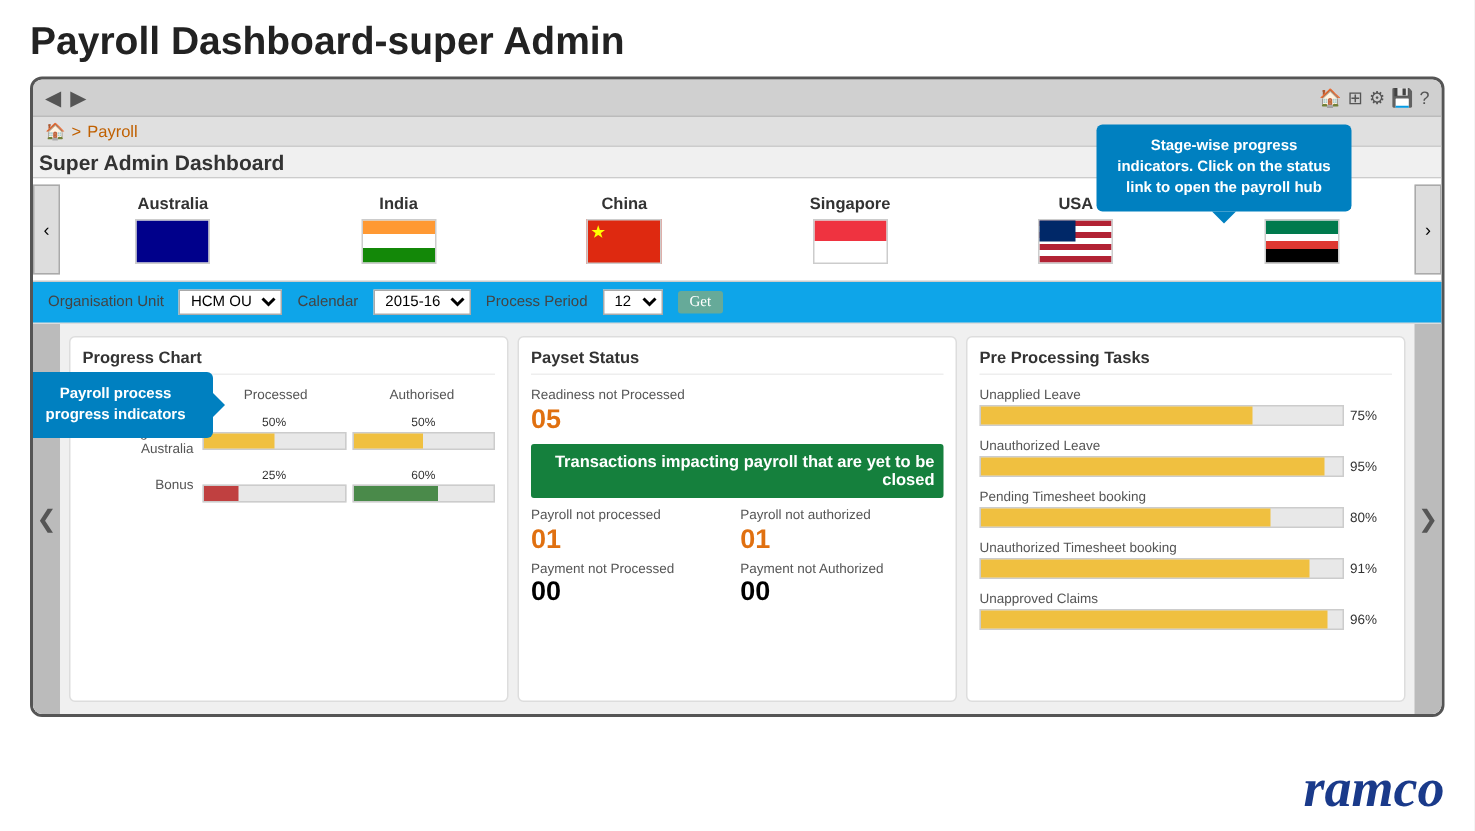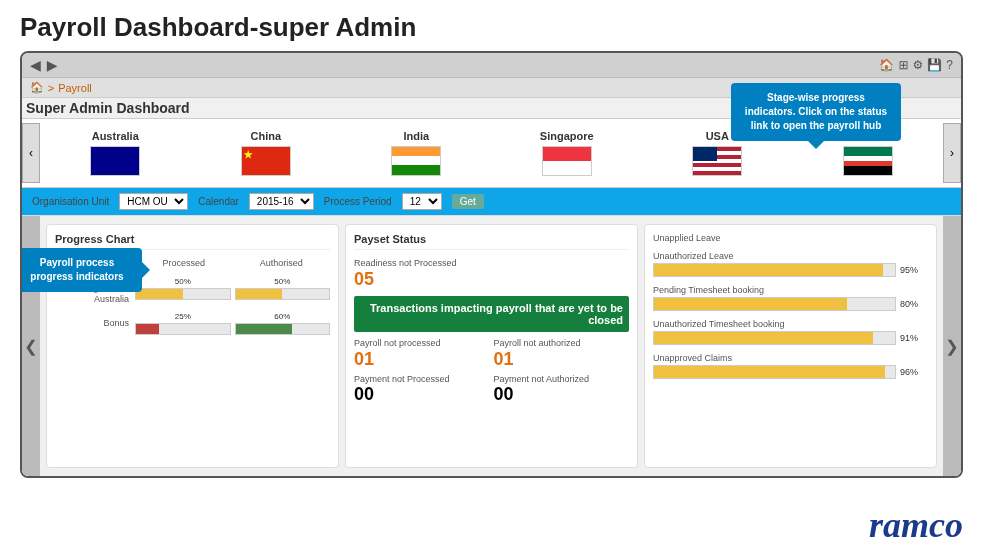--- a/index.html
+++ b/index.html
@@ -145,20 +145,21 @@
       background: #fff;
     }
     .filter-bar .go-btn {
       background: #6a9;
       color: #fff;
       border: none;
       padding: 2px 8px;
       font-size: 10px;
       cursor: pointer;
       border-radius: 2px;
+      font-family: Liberation Serif, serif;
     }
 
     
     .main-content {
       display: flex;
       background: #f0f0f0;
       min-height: 260px;
       position: relative;
     }
 
@@ -398,29 +399,29 @@
   <div class="country-tabs-wrapper">
     <div class="country-nav-btn">‹</div>
     <div class="country-tabs">
 
       <div class="country-tab">
         <span>Australia</span>
         <div class="country-flag flag-australia"></div>
       </div>
 
       <div class="country-tab">
+        <span>India</span>
+        <div class="country-flag flag-india"></div>
+      </div>
+
+      <div class="country-tab">
         <span>China</span>
         <div class="country-flag flag-china">
           <div style="color:#ff0;font-size:10px;padding:2px;">★</div>
         </div>
-      </div>
-
-      <div class="country-tab">
-        <span>India</span>
-        <div class="country-flag flag-india"></div>
       </div>
 
       <div class="country-tab">
         <span>Singapore</span>
         <div class="country-flag flag-singapore"></div>
       </div>
 
       <div class="country-tab">
         <span>USA</span>
         <div class="country-flag flag-usa">
@@ -523,23 +524,30 @@
             <div class="payset-item-value">00</div>
           </div>
           <div>
             <div class="payset-item-label">Payment not Authorized</div>
             <div class="payset-item-value">00</div>
           </div>
         </div>
       </div>
 
       <div class="panel">
+        <div class="panel-title">Pre Processing Tasks</div>
 
         <div class="task-row">
           <div class="task-label">Unapplied Leave</div>
+          <div class="task-bar-wrap">
+            <div class="task-bar-track">
+              <div class="task-bar-fill" style="width:75%"></div>
+            </div>
+            <span class="task-pct">75%</span>
+          </div>
         </div>
 
         <div class="task-row">
           <div class="task-label">Unauthorized Leave</div>
           <div class="task-bar-wrap">
             <div class="task-bar-track">
               <div class="task-bar-fill" style="width:95%"></div>
             </div>
             <span class="task-pct">95%</span>
           </div>

